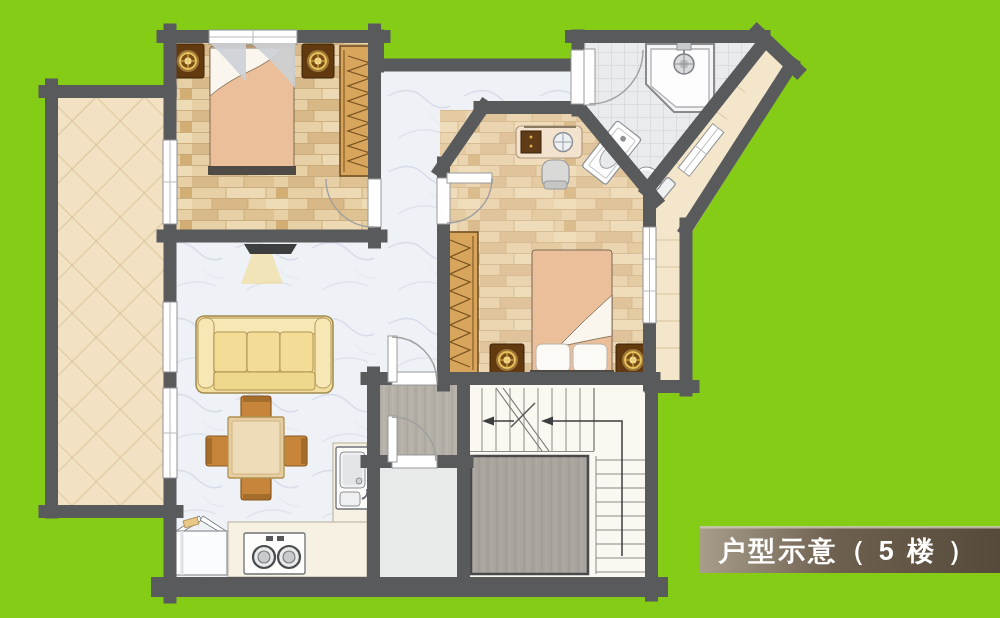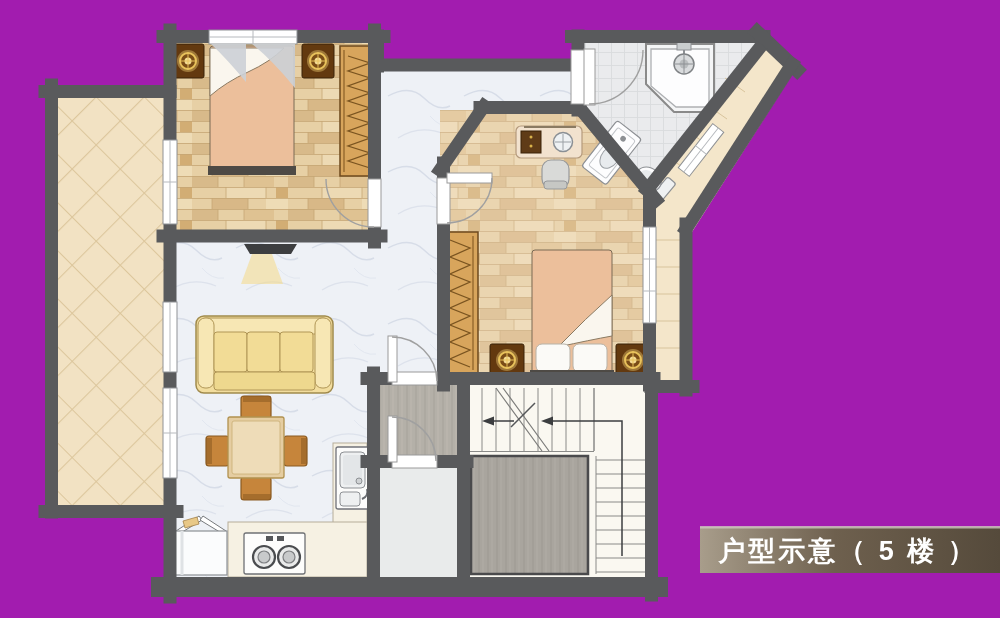--- a/index.html
+++ b/index.html
@@ -1,16 +1,16 @@
 <!DOCTYPE html>
 <html><head>
 <meta charset="utf-8">
 <style>
   html,body{margin:0;padding:0;background:#ffffff;}
-  .stage{position:relative;width:1000px;height:618px;background:#a21caf;overflow:hidden;
+  .stage{position:relative;width:1000px;height:618px;background:#84cc16;overflow:hidden;
          font-family:"Liberation Sans", sans-serif;}
   svg{display:block;}
   .banner-text{font-family:"Liberation Sans", sans-serif;font-size:27px;font-weight:bold;letter-spacing:3px;}
 </style>
 </head>
 <body>
 
 <div class="stage">
 <svg width="1000" height="618" viewBox="0 0 1000 618">
   <defs>

